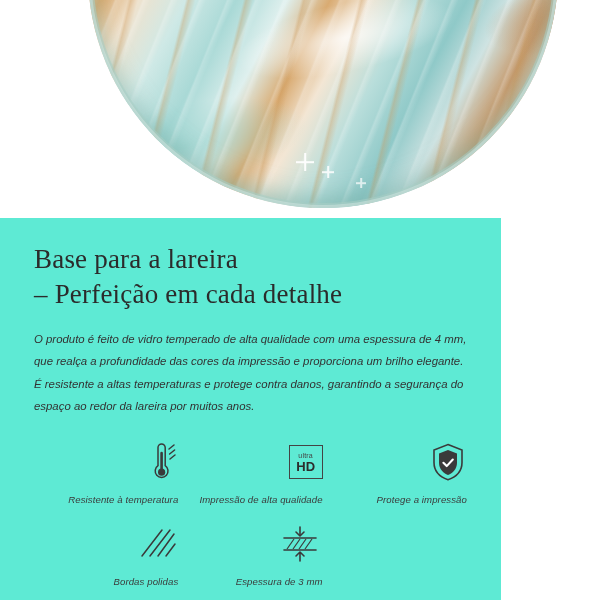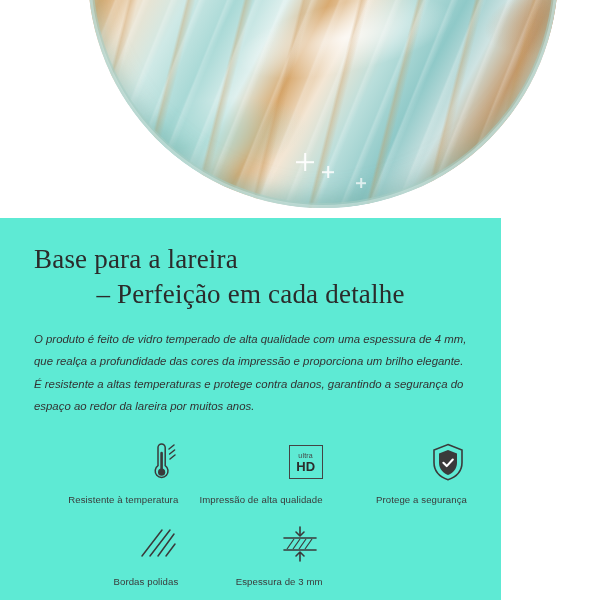--- a/index.html
+++ b/index.html
@@ -117,21 +117,21 @@
   .content { padding: 0 34px; }
   .headline {
     margin-top: 24px;
     font-family: "Liberation Serif", serif;
     font-size: 27px;
     line-height: 1.28;
     color: #2b2b2b;
     font-weight: 400;
     letter-spacing: .2px;
   }
-  .headline .l2 { display: block; text-align: center; }
+  .headline .l2 { display: block; }
   .body-text {
     margin-top: 17px;
     font-size: 11.4px;
     line-height: 1.95;
     color: #333333;
     max-width: 540px;
     font-style: italic;
   }
 
   
@@ -151,20 +151,21 @@
     height: 46px;
     display: flex;
     align-items: center;
     justify-content: center;
     margin-bottom: 9px;
   }
   .feature .caption {
     font-size: 9.6px;
     color: #3a3a3a;
     letter-spacing: .1px;
+    font-style: italic;
   }
   svg { display: block; }
 
   
   .hd-badge {
     width: 34px; height: 34px;
     border: 1.6px solid #444;
     display: flex; flex-direction: column;
     align-items: center; justify-content: center;
     line-height: 1;
@@ -228,21 +229,21 @@
       </div>
 
       <div class="feature">
         <div class="icon-wrap">
           <svg width="38" height="42" viewBox="0 0 38 42">
             <path d="M19 3.5 L33 9 v12.5c0 9-6.4 14.6-14 17.2C11.4 36.1 5 30.5 5 21.5V9z" fill="none" stroke="#3a3a3a" stroke-width="1.6"></path>
             <path d="M19 9 L28 12.6v9.1c0 6.3-4.3 10.3-9 12.2-4.7-1.9-9-5.9-9-12.2v-9.1z" fill="#3a3a3a"></path>
             <path d="M14.4 21.8 l3.3 3.3 6.1-6.6" fill="none" stroke="#ffffff" stroke-width="2.1" stroke-linecap="round" stroke-linejoin="round"></path>
           </svg>
         </div>
-        <div class="caption">Protege a segurança</div>
+        <div class="caption">Protege a impressão</div>
       </div>
 
 
       <div class="feature">
         <div class="icon-wrap">
           <svg width="40" height="36" viewBox="0 0 40 36">
             <g stroke="#3a3a3a" stroke-width="1.5" fill="none" stroke-linecap="round">
               <path d="M4 30 L24 4"></path>
               <path d="M12 30 L32 4"></path>
               <path d="M20 30 L36 8"></path>

